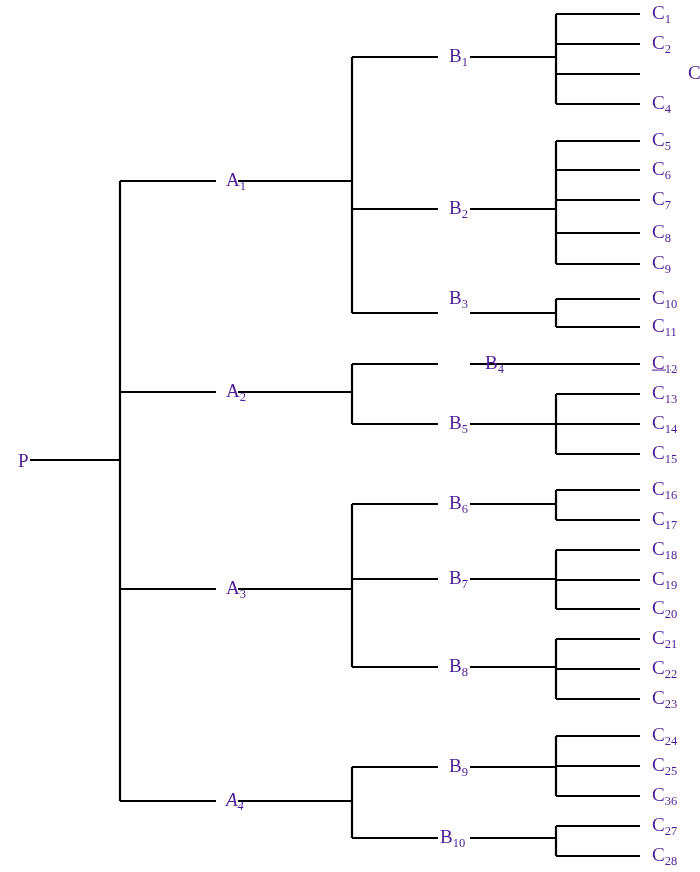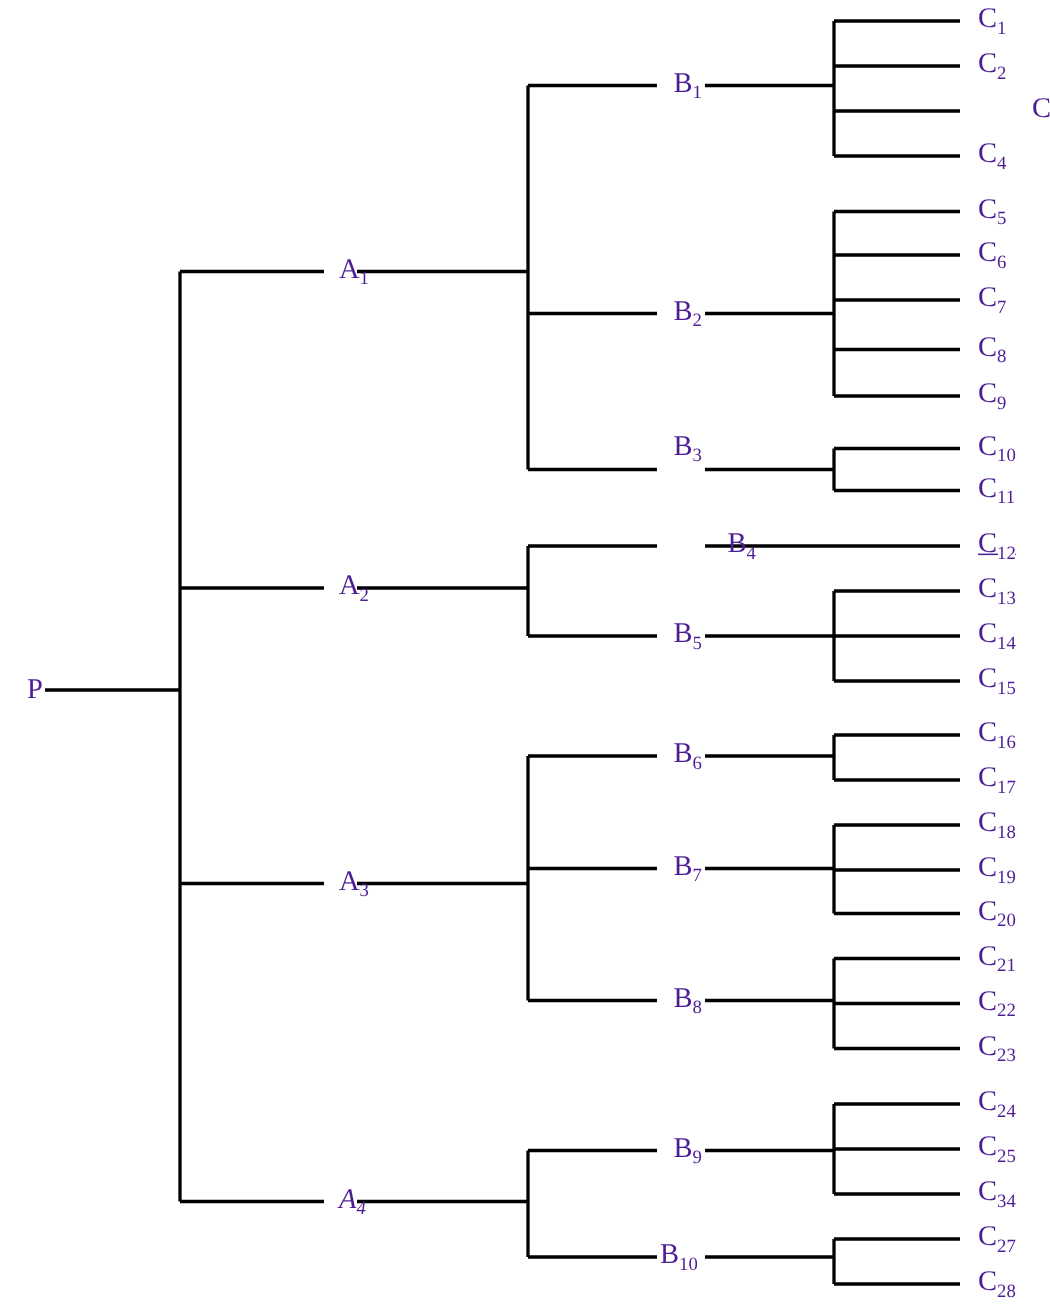--- a/index.html
+++ b/index.html
@@ -153,17 +153,17 @@
       <div class="node-label" style="left: 652px; top: 490px;"><span>C</span><span class="sub">16</span></div>
       <div class="node-label" style="left: 652px; top: 520px;"><span>C</span><span class="sub">17</span></div>
       <div class="node-label" style="left: 652px; top: 550px;"><span>C</span><span class="sub">18</span></div>
       <div class="node-label" style="left: 652px; top: 580px;"><span>C</span><span class="sub">19</span></div>
       <div class="node-label" style="left: 652px; top: 609px; text-align: center;"><span>C</span><span class="sub">20</span></div>
       <div class="node-label" style="left: 652px; top: 639px;"><span>C</span><span class="sub">21</span></div>
       <div class="node-label" style="left: 652px; top: 669px;"><span>C</span><span class="sub">22</span></div>
       <div class="node-label" style="left: 652px; top: 699px;"><span>C</span><span class="sub">23</span></div>
       <div class="node-label" style="left: 652px; top: 736px;"><span>C</span><span class="sub">24</span></div>
       <div class="node-label" style="left: 652px; top: 766px;"><span>C</span><span class="sub">25</span></div>
-      <div class="node-label" style="left: 652px; top: 796px;"><span>C</span><span class="sub">34</span></div>
+      <div class="node-label" style="left: 652px; top: 796px;"><span>C</span><span class="sub">36</span></div>
       <div class="node-label" style="left: 652px; top: 826px;"><span>C</span><span class="sub">27</span></div>
       <div class="node-label" style="left: 652px; top: 856px; text-align: right;"><span>C</span><span class="sub">28</span></div>
     </div>
 </div>
 
 </body></html>

